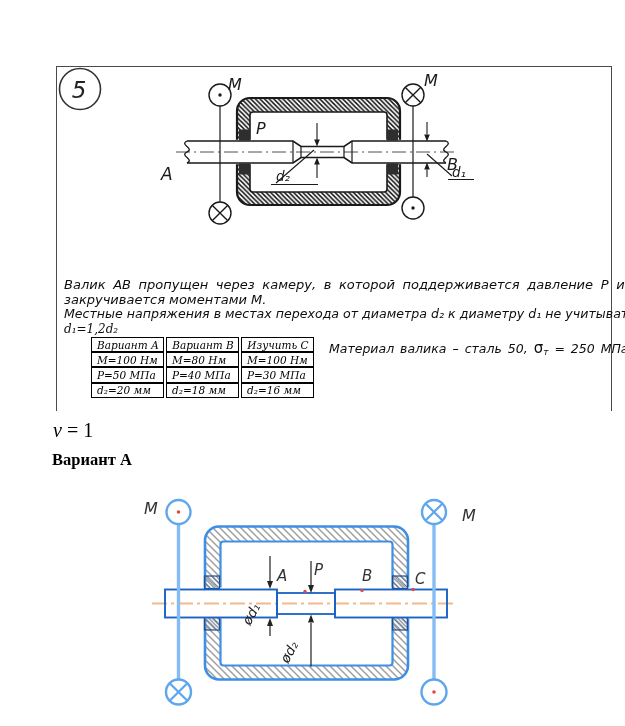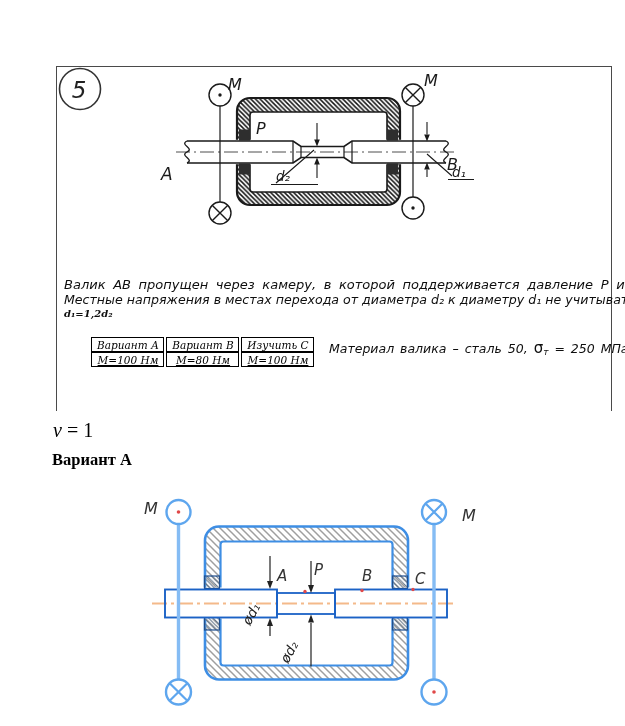--- a/index.html
+++ b/index.html
@@ -6,27 +6,27 @@
   .page{position:relative;width:625px;height:726px;background:#ffffff;overflow:hidden;
         font-family:"DejaVu Sans",sans-serif;}
   .frame{position:absolute;left:56px;top:66px;width:554px;height:344px;
          border-left:1.4px solid #4a4a4a;border-top:1.4px solid #4a4a4a;border-right:1.4px solid #4a4a4a;}
   .fig{position:absolute;}
   svg text{font-family:"DejaVu Sans",sans-serif;font-style:italic;}
   .problem-text{position:absolute;left:64px;top:245px;width:548px;color:#0e0e0e;
         font-style:italic;font-size:13px;line-height:14.6px;white-space:nowrap;}
   .problem-text .l1{word-spacing:3.5px;margin-top:33px;}
   .problem-text .l4{font-size:12.6px;}
-  .problem-text .l5{font-family:"DejaVu Serif","DejaVu Sans",serif;font-size:10px;font-weight:bold;}
+  .problem-text .l5{font-family:"DejaVu Serif","DejaVu Sans",serif;font-size:12px;}
   table.variants{position:absolute;left:89px;top:337px;border-collapse:separate;border-spacing:2.5px 0;
         font-family:"DejaVu Serif","DejaVu Sans",serif;font-style:italic;font-size:10.5px;color:#000;}
   table.variants th,table.variants td{border:1.3px solid #000;height:13.2px;padding:0 4px 0 5px;
         font-weight:normal;white-space:nowrap;min-width:62px;}
   table.variants th{text-align:center;}
-  table.variants td{text-align:center;text-decoration:underline;}
+  table.variants td{text-align:left;}
   .material{position:absolute;left:329px;top:339px;color:#0e0e0e;font-style:italic;font-size:12.5px;
         word-spacing:2px;white-space:nowrap;}
   .material .sigma{font-size:15px;font-style:normal;}
   .material .ssub{font-size:9px;vertical-align:-2px;}
   .nu-line{position:absolute;left:53px;top:419px;font-family:"Liberation Serif",serif;
         font-size:20px;color:#000;}
   .nu-line .sym{font-style:italic;}
   .variant-heading{position:absolute;left:52px;top:450px;font-family:"Liberation Serif",serif;
         font-weight:bold;font-size:16.5px;color:#000;}
 </style>
@@ -98,35 +98,46 @@
     <text x="447" y="170" font-size="16" fill="#1a1a1a">B</text>
     <text x="276" y="181" font-size="13.5" fill="#1a1a1a">d₂</text>
     <text x="452" y="177" font-size="13.5" fill="#1a1a1a">d₁</text>
 
     <circle cx="80" cy="89" r="20.5" fill="#ffffff" stroke="#333333" stroke-width="1.6"></circle>
     <text x="79" y="98" font-size="23" text-anchor="middle" fill="#222222">5</text>
   </svg>
 
   <div class="problem-text">
     <div class="l1">Валик AB  пропущен через камеру, в которой поддерживается давление P  и</div>
+    <div class="l2">закручивается моментами M.</div>
     <div class="l4">Местные напряжения в местах перехода от диаметра d₂  к диаметру d₁  не учитывать.</div>
     <div class="l5">d₁=1,2d₂</div>
   </div>
 
   <table class="variants">
     <tbody>
         <tr>
       <th>Вариант А</th>
       <th>Вариант В</th>
       <th>Изучить С</th>
     </tr>
     <tr>
       <td>M=100 Нм</td>
       <td>M=80 Нм</td>
       <td>M=100 Нм</td>
+    </tr>
+    <tr>
+      <td>P=50 МПа</td>
+      <td>P=40 МПа</td>
+      <td>P=30 МПа</td>
+    </tr>
+    <tr>
+      <td>d₂=20 мм</td>
+      <td>d₂=18 мм</td>
+      <td>d₂=16 мм</td>
     </tr>
   </tbody>
     </table>
 
   <div class="material">
     <span>Материал валика –  сталь 50,</span>
     <span class="sigma">σ</span><span class="ssub">т</span>
     <span>= 250 МПа</span>
   </div>
 

